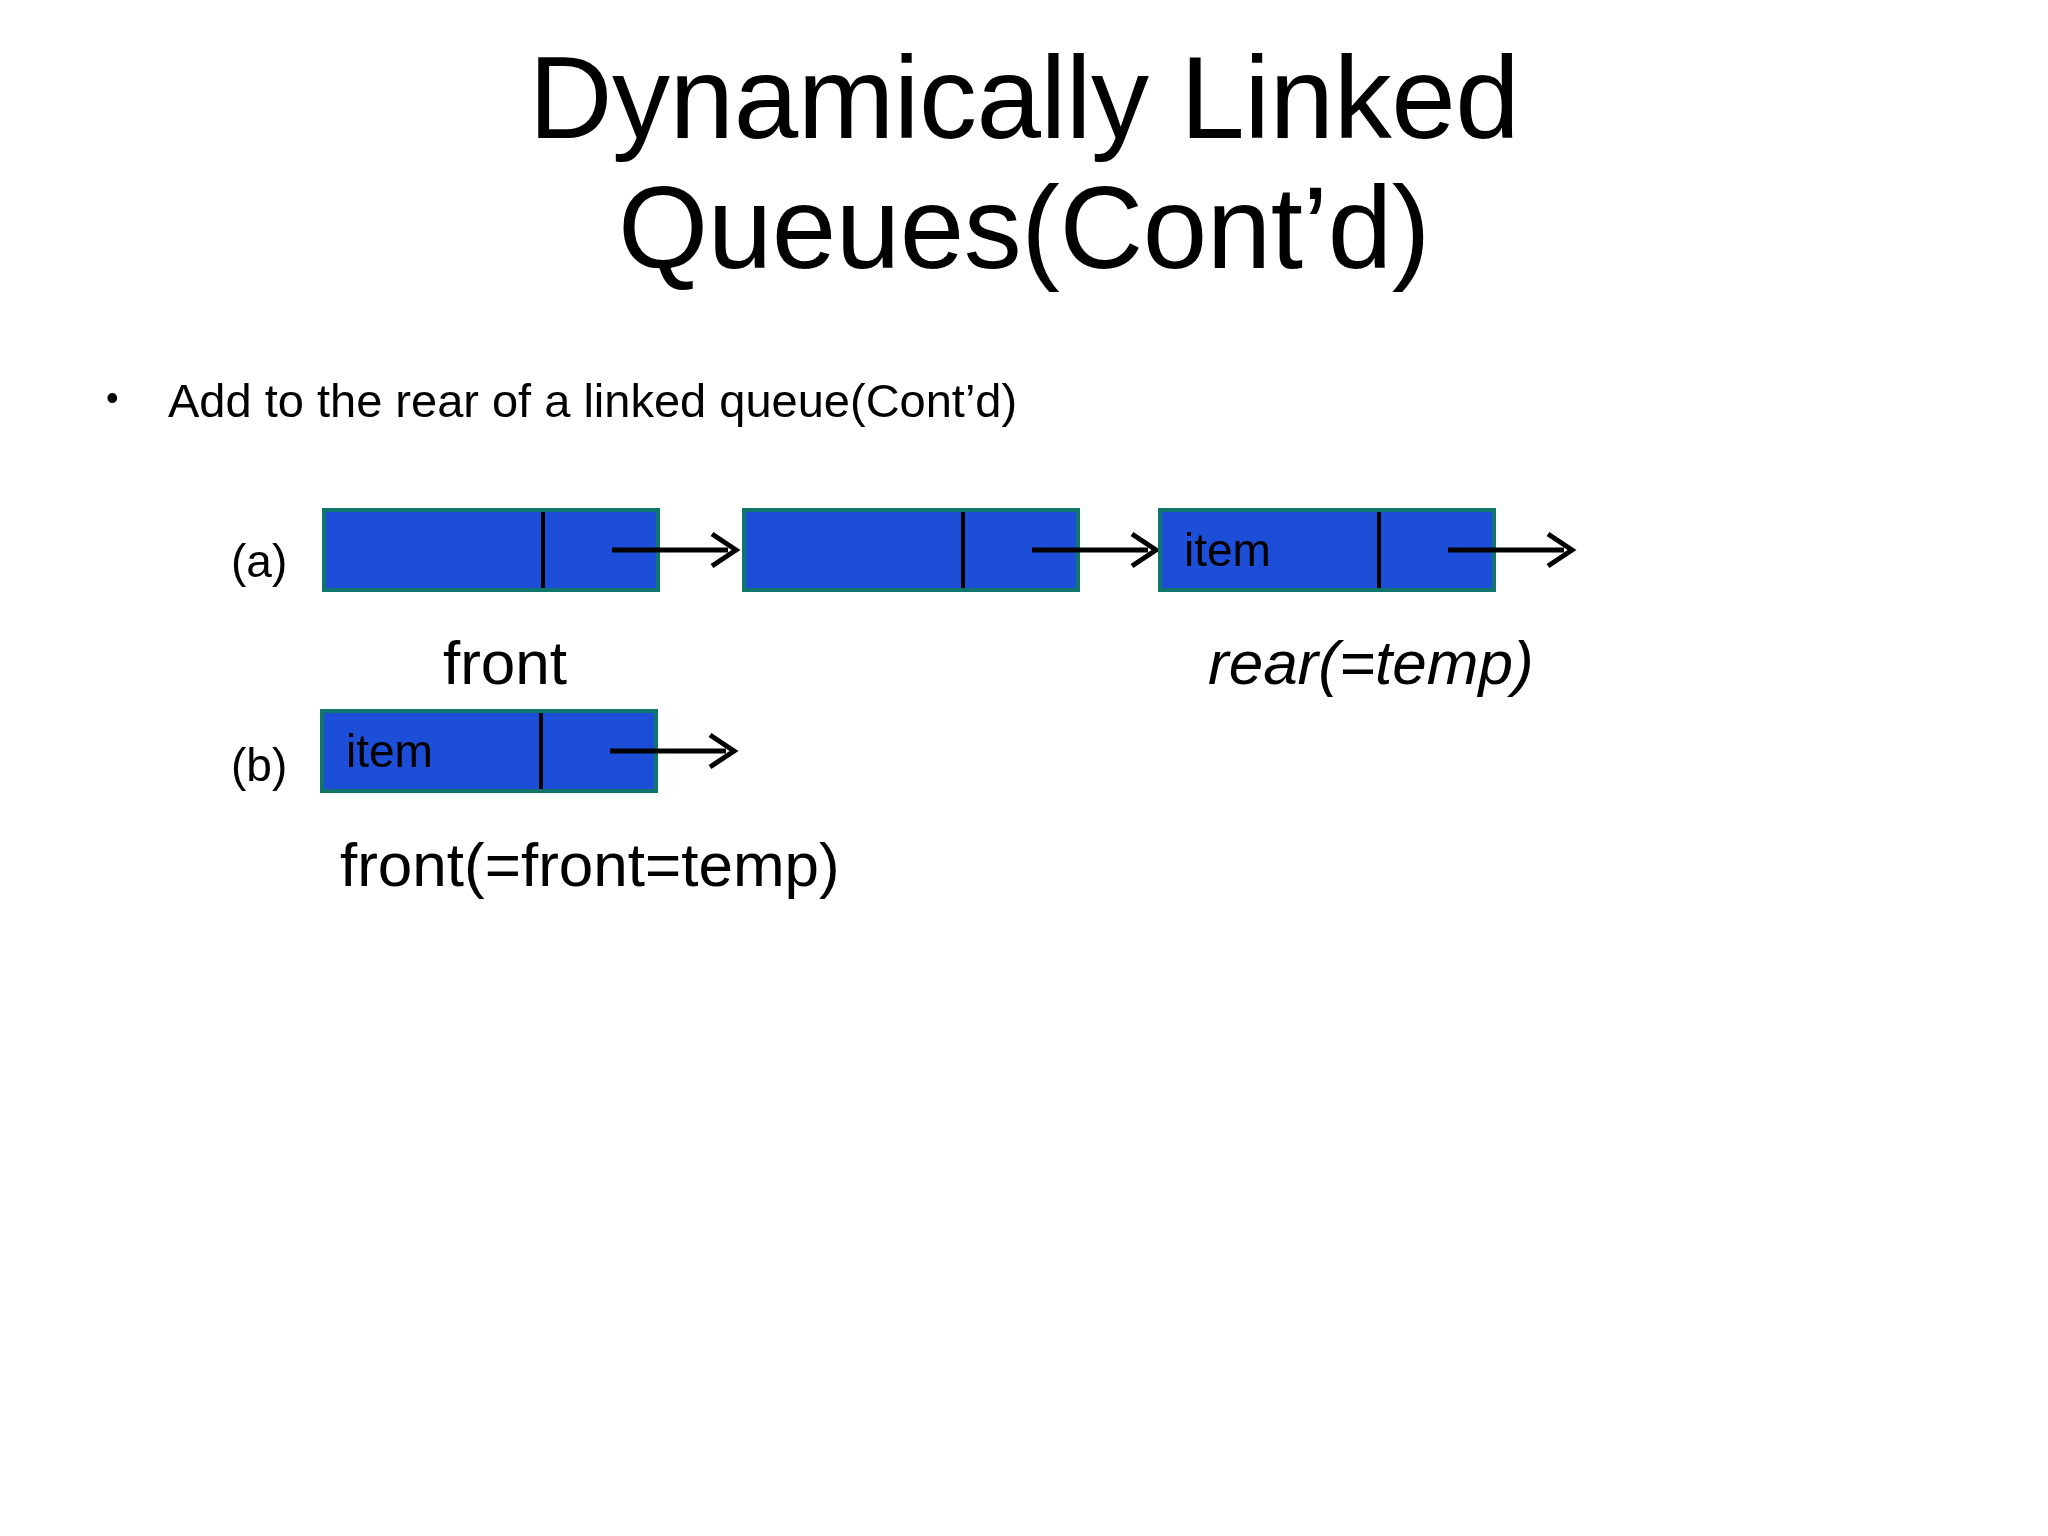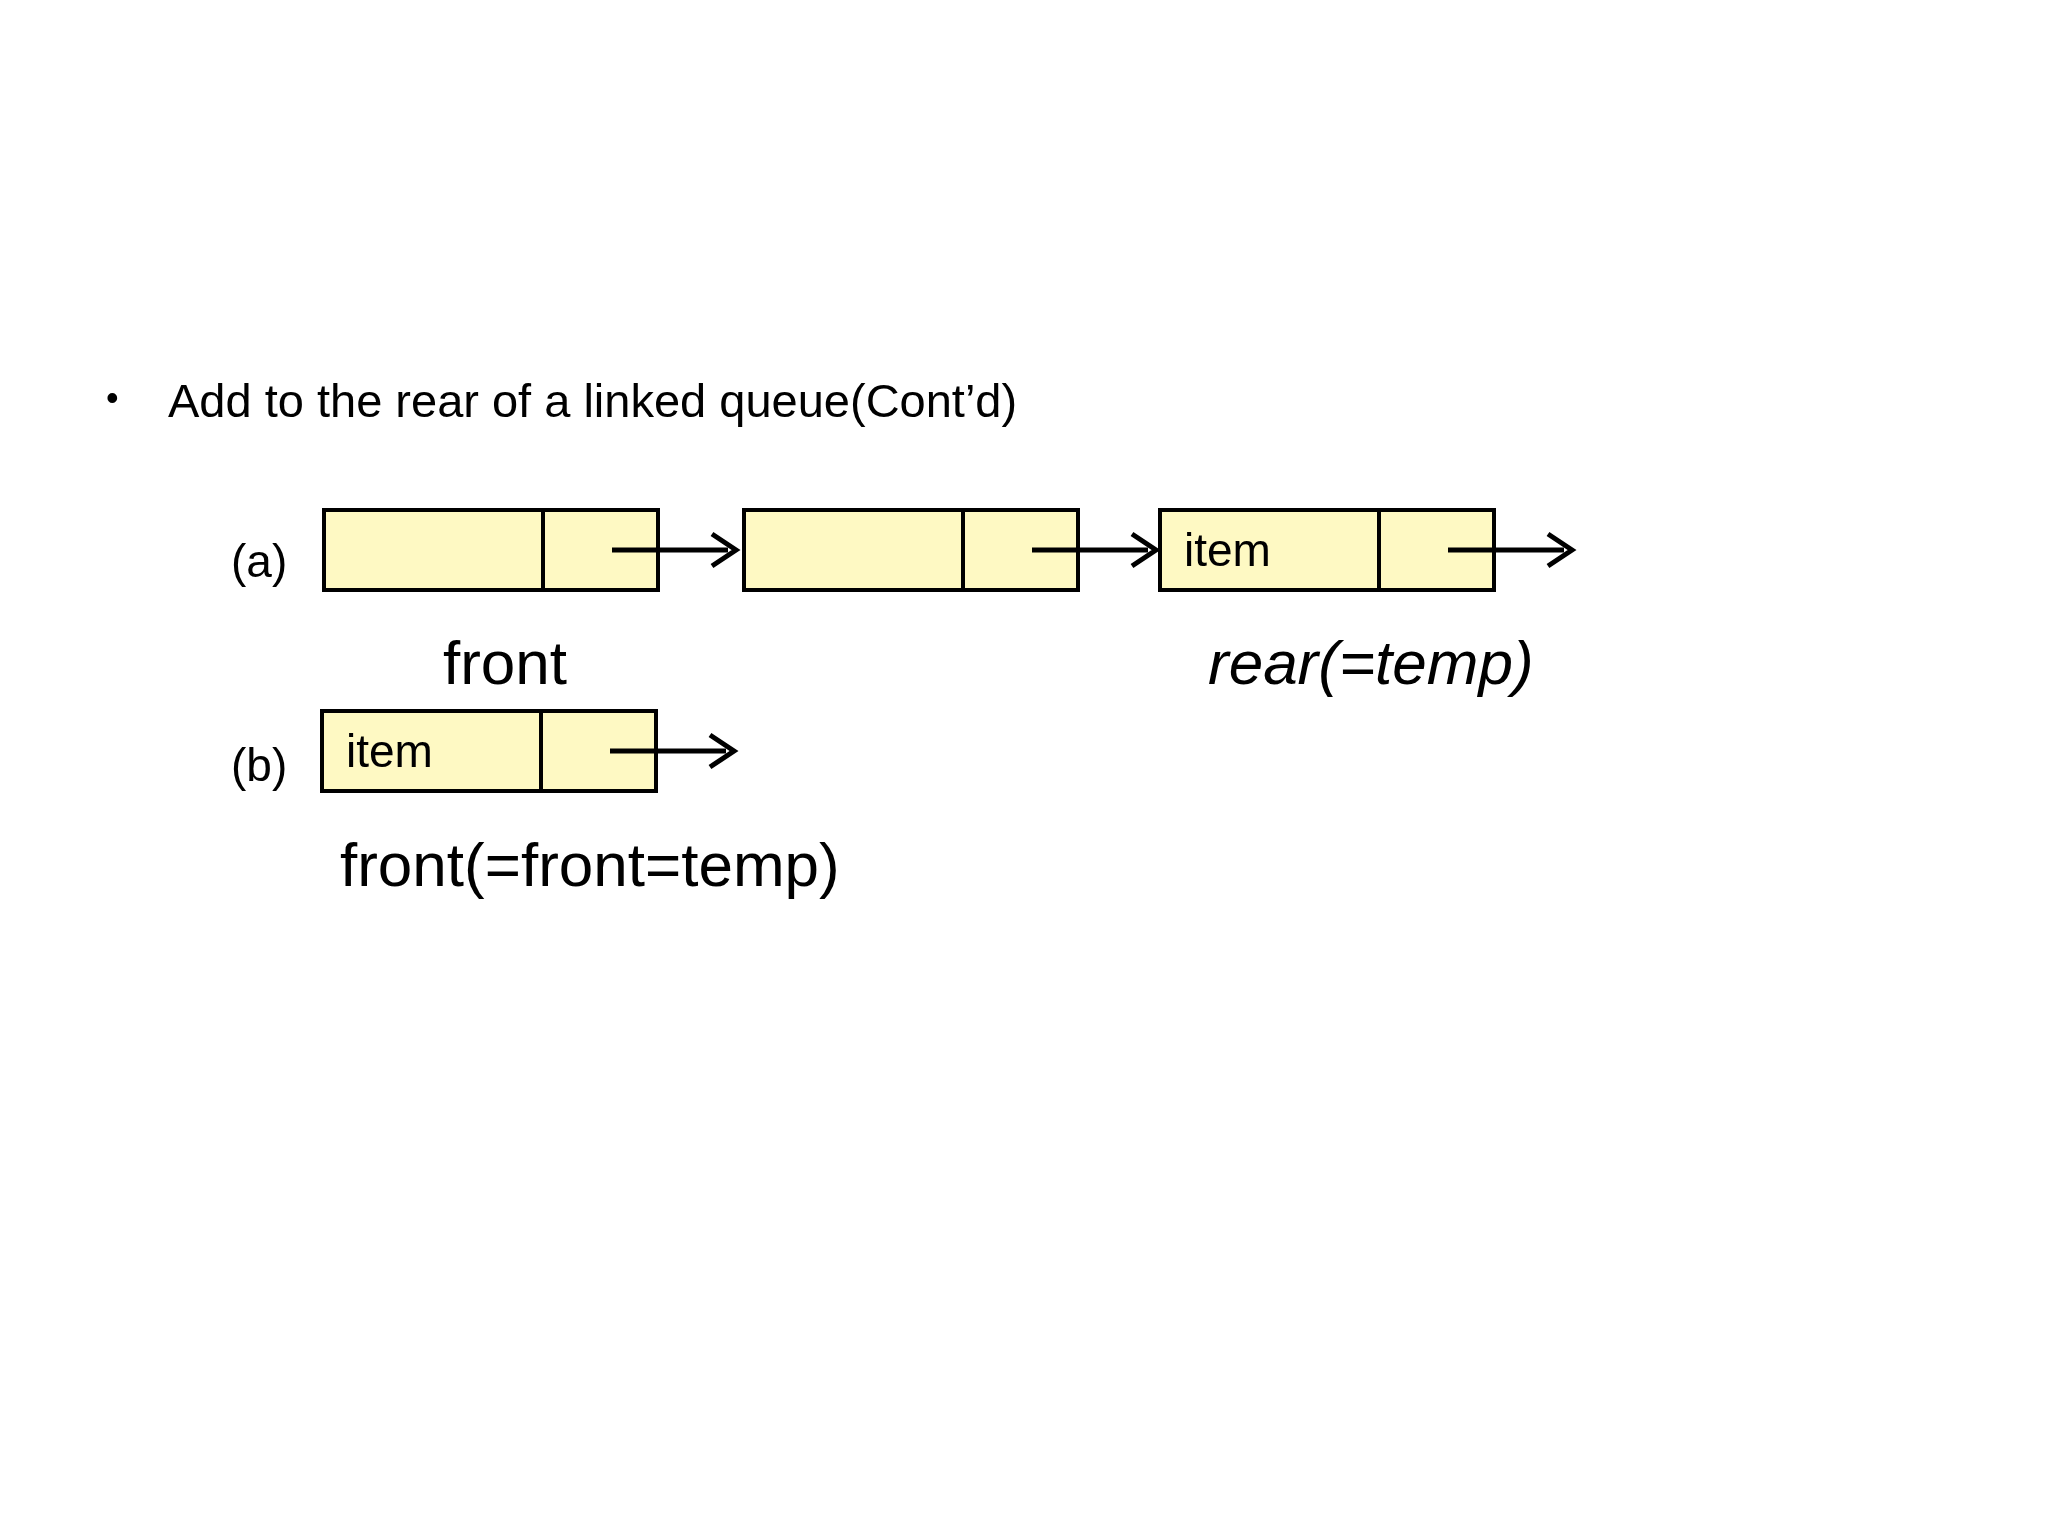--- a/index.html
+++ b/index.html
@@ -68,22 +68,22 @@
   .row-label {
     position: absolute;
     font-size: 46px;
     line-height: 1;
   }
 
   
   .node {
     position: absolute;
     box-sizing: border-box;
-    border: 4px solid #000000;
-    background: #fef9c3;
+    border: 4px solid #0f766e;
+    background: #1d4ed8;
     display: flex;
   }
   .node .cell-data {
     box-sizing: border-box;
     border-right: 4px solid #000000;
     display: flex;
     align-items: center;
     padding-left: 22px;
     font-size: 46px;
     line-height: 1;
@@ -103,20 +103,24 @@
     font-size: 62px;
     line-height: 1;
     white-space: nowrap;
   }
 </style>
 </head>
 <body>
 
 <div class="slide">
 
+  <div class="title-block">
+    <span class="title-line">Dynamically Linked</span>
+    <span class="title-line">Queues(Cont’d)</span>
+  </div>
 
   <div class="bullet-row">
     <span class="bullet-dot">•</span>
     <span class="bullet-text">Add to the rear of a linked queue(Cont’d)</span>
   </div>
 
   <div class="diagram">
 
     <div class="row-label" style="left:231px; top:538px;">(a)</div>
 

